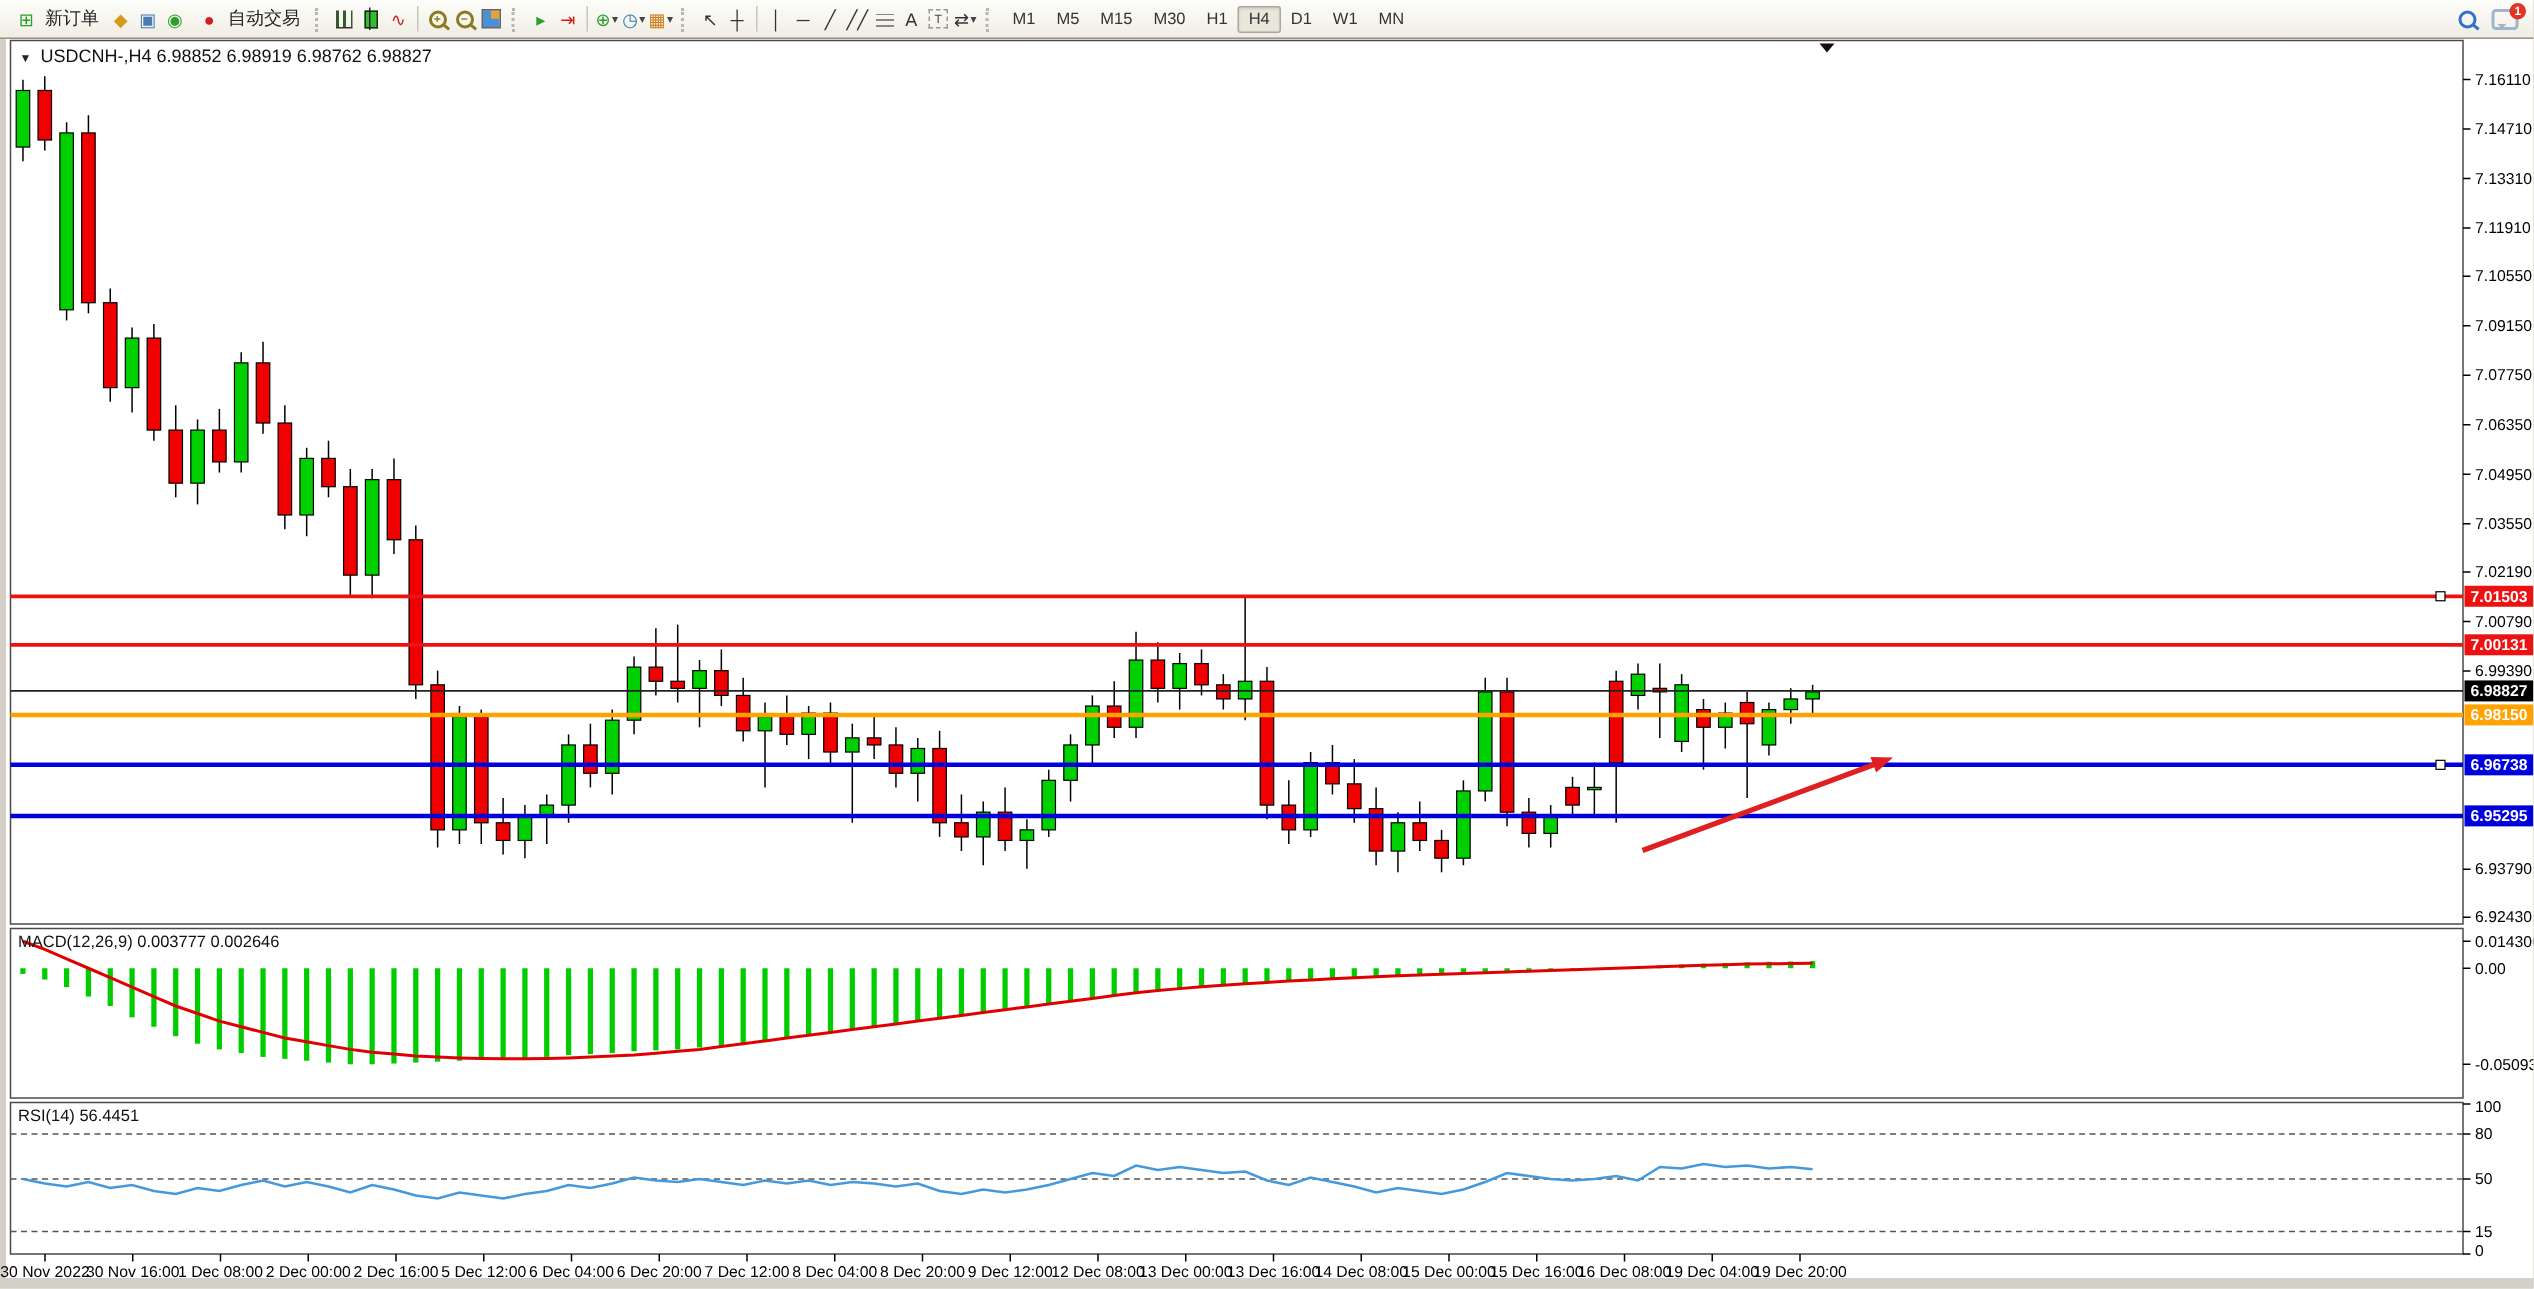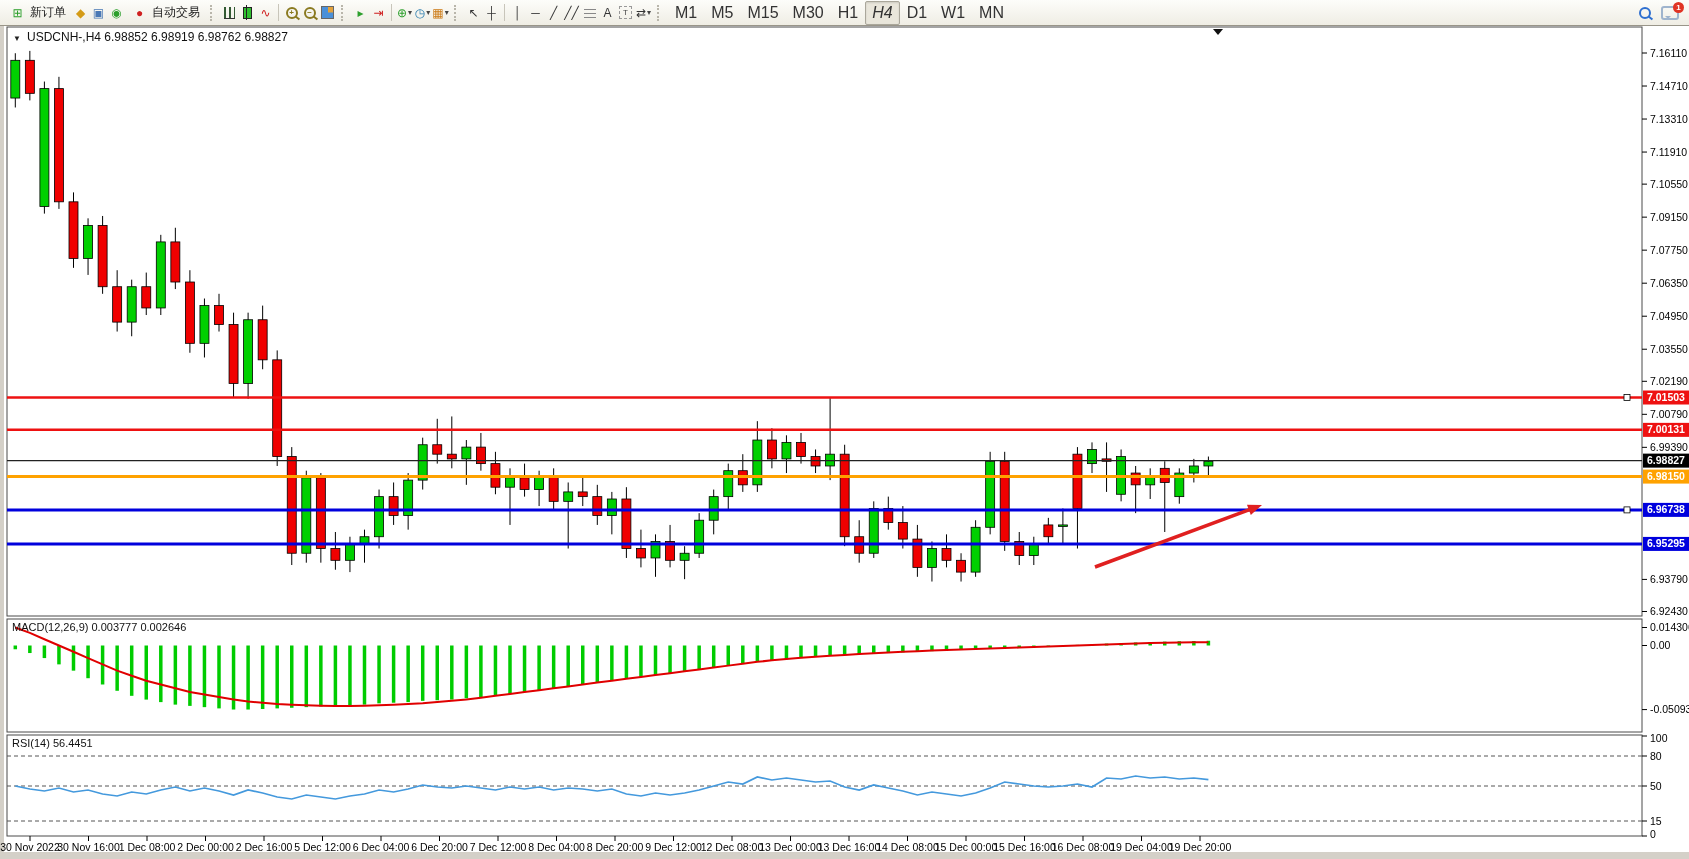--- a/index.html
+++ b/index.html
@@ -25,22 +25,22 @@
     background:linear-gradient(90deg,#4a90d9 50%,#e3a23c 50%),linear-gradient(#57a639 50%,#4a90d9 50%);
     background-size:100% 50%,100% 100%;background-repeat:no-repeat;}
   .lens{width:8px;height:8px;border:2px solid #8a7a20;border-radius:50%;position:relative;
     display:inline-flex;align-items:center;justify-content:center;font-size:8px;font-weight:bold;color:#8a7a20;}
   .lens::after{content:"";position:absolute;width:5px;height:2px;background:#8a7a20;right:-4px;bottom:-2px;transform:rotate(40deg);}
   .lens.blue{border-color:#2e6fd0;color:#2e6fd0;} .lens.blue::after{background:#2e6fd0;}
   .hatchF{width:12px;height:11px;background:repeating-linear-gradient(0deg,#888 0 1px,transparent 1px 4px);
     font-size:7px;color:#333;display:flex;align-items:flex-end;justify-content:flex-end;}
   .tbox{width:11px;height:11px;border:1px dashed #999;font-size:8px;color:#444;
     display:flex;align-items:center;justify-content:center;}
-  .tf{padding:2px 6px;font-size:16px;color:#333;border:1px solid transparent;border-radius:2px;text-align:right;}
-  .tf.active{background:#e9e6db;border-color:#aaa79b;box-shadow:inset 0 1px 2px rgba(0,0,0,.12);font-style:italic;}
+  .tf{padding:2px 6px;font-size:11px;color:#333;border:1px solid transparent;border-radius:2px;text-align:right;}
+  .tf.active{background:#e9e6db;border-color:#aaa79b;box-shadow:inset 0 1px 2px rgba(0,0,0,.12);}
   #tb-right{margin-left:auto;display:flex;align-items:center;gap:8px;padding-right:6px;}
   .bubble{width:14px;height:10px;border:2px solid #9fb4cd;border-radius:3px;position:relative;}
   .bubble::after{content:"";position:absolute;left:2px;bottom:-4px;border:3px solid transparent;border-top-color:#9fb4cd;}
   .badge{position:absolute;right:-7px;top:-6px;background:#e03424;color:#fff;font-size:8px;line-height:11px;
     min-width:11px;height:11px;border-radius:6px;text-align:center;font-weight:bold;}
   
   #chartwin{position:absolute;left:4px;top:26px;width:1685px;height:826px;background:#fff;}
   #chart-svg{position:absolute;left:-4px;top:-26px;}
   svg text{font-family:"Liberation Sans",sans-serif;}
 </style>

